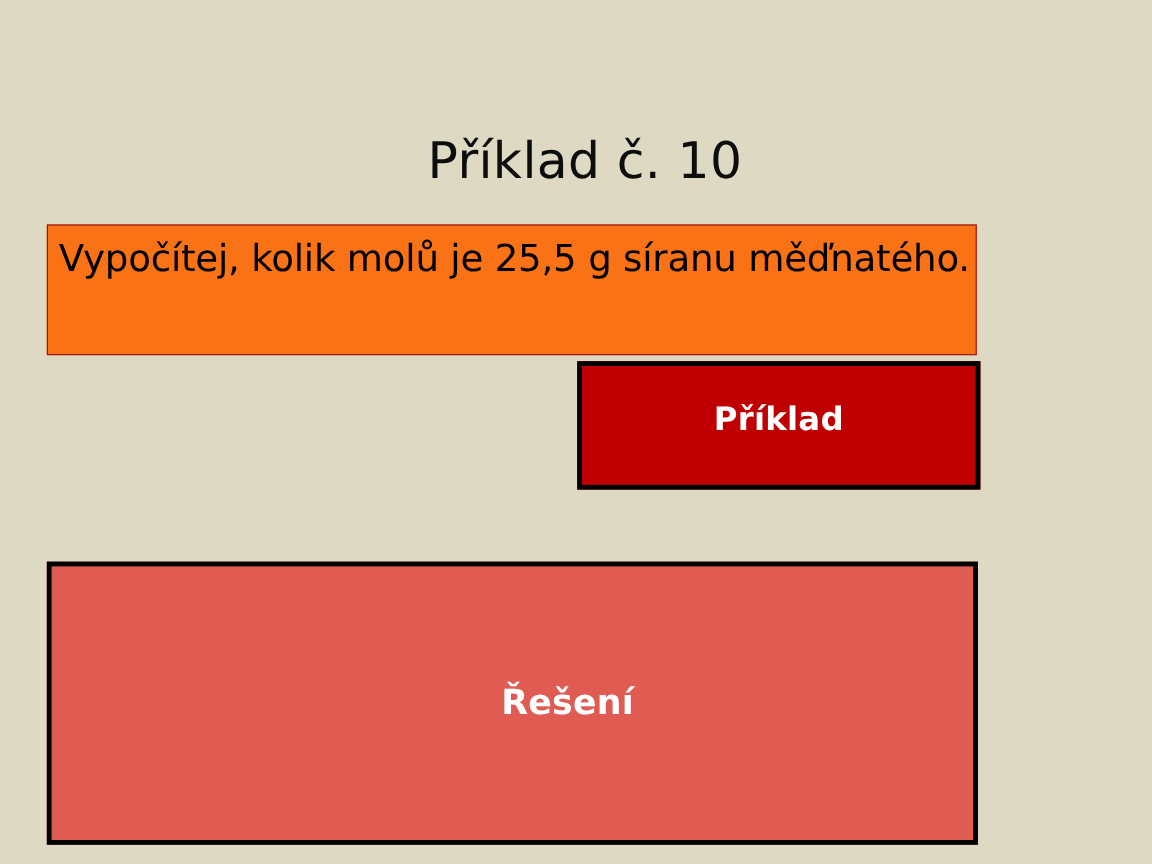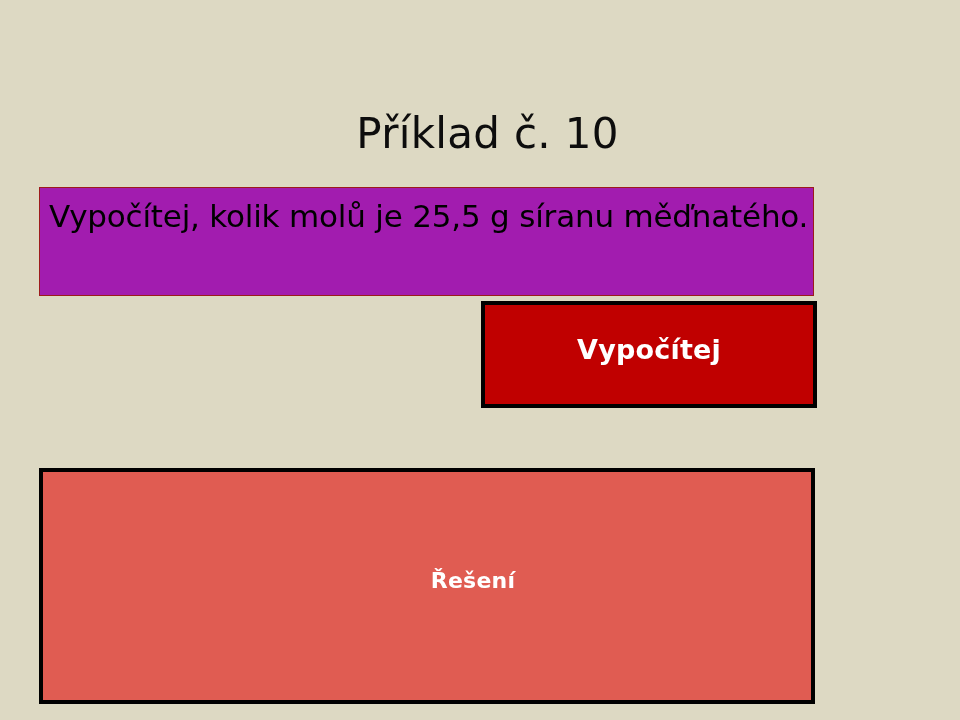--- a/index.html
+++ b/index.html
@@ -37,21 +37,21 @@
     white-space: nowrap;
   }
 
   
   #question-box {
     position: absolute;
     left: 39px;
     top: 139px;
     width: 775px;
     height: 109px;
-    background: #a21caf;
+    background: #f97316;
     border: 1px solid #9C1C1C;
     box-sizing: border-box;
   }
   #question-text {
     position: absolute;
     left: 9px;
     top: 6px;
     width: 762px;
     font-family: "DejaVu Sans", sans-serif;
     font-size: 31px;
@@ -102,39 +102,39 @@
     box-sizing: border-box;
     cursor: pointer;
   }
   #solution-box-label {
     position: absolute;
     left: 0;
     top: 96px;
     width: 860px;
     text-align: center;
     font-family: "DejaVu Sans", sans-serif;
-    font-size: 22px;
+    font-size: 29px;
     font-weight: bold;
     color: #FFFFFF;
     letter-spacing: 0.2px;
     white-space: nowrap;
   }
 </style>
 </head>
 <body>
 
 <div id="slide">
 
   <div id="slide-title">Příklad č. 10</div>
 
   <div id="question-box">
     <div id="question-text">Vypočítej, kolik molů je 25,5 g síranu měďnatého.</div>
   </div>
 
   <div id="result-button">
-    <div id="result-button-label">Vypočítej</div>
+    <div id="result-button-label">Příklad</div>
   </div>
 
   <div id="solution-box">
     <div id="solution-box-label">Řešení</div>
   </div>
 
 </div>
 
 </body></html>

